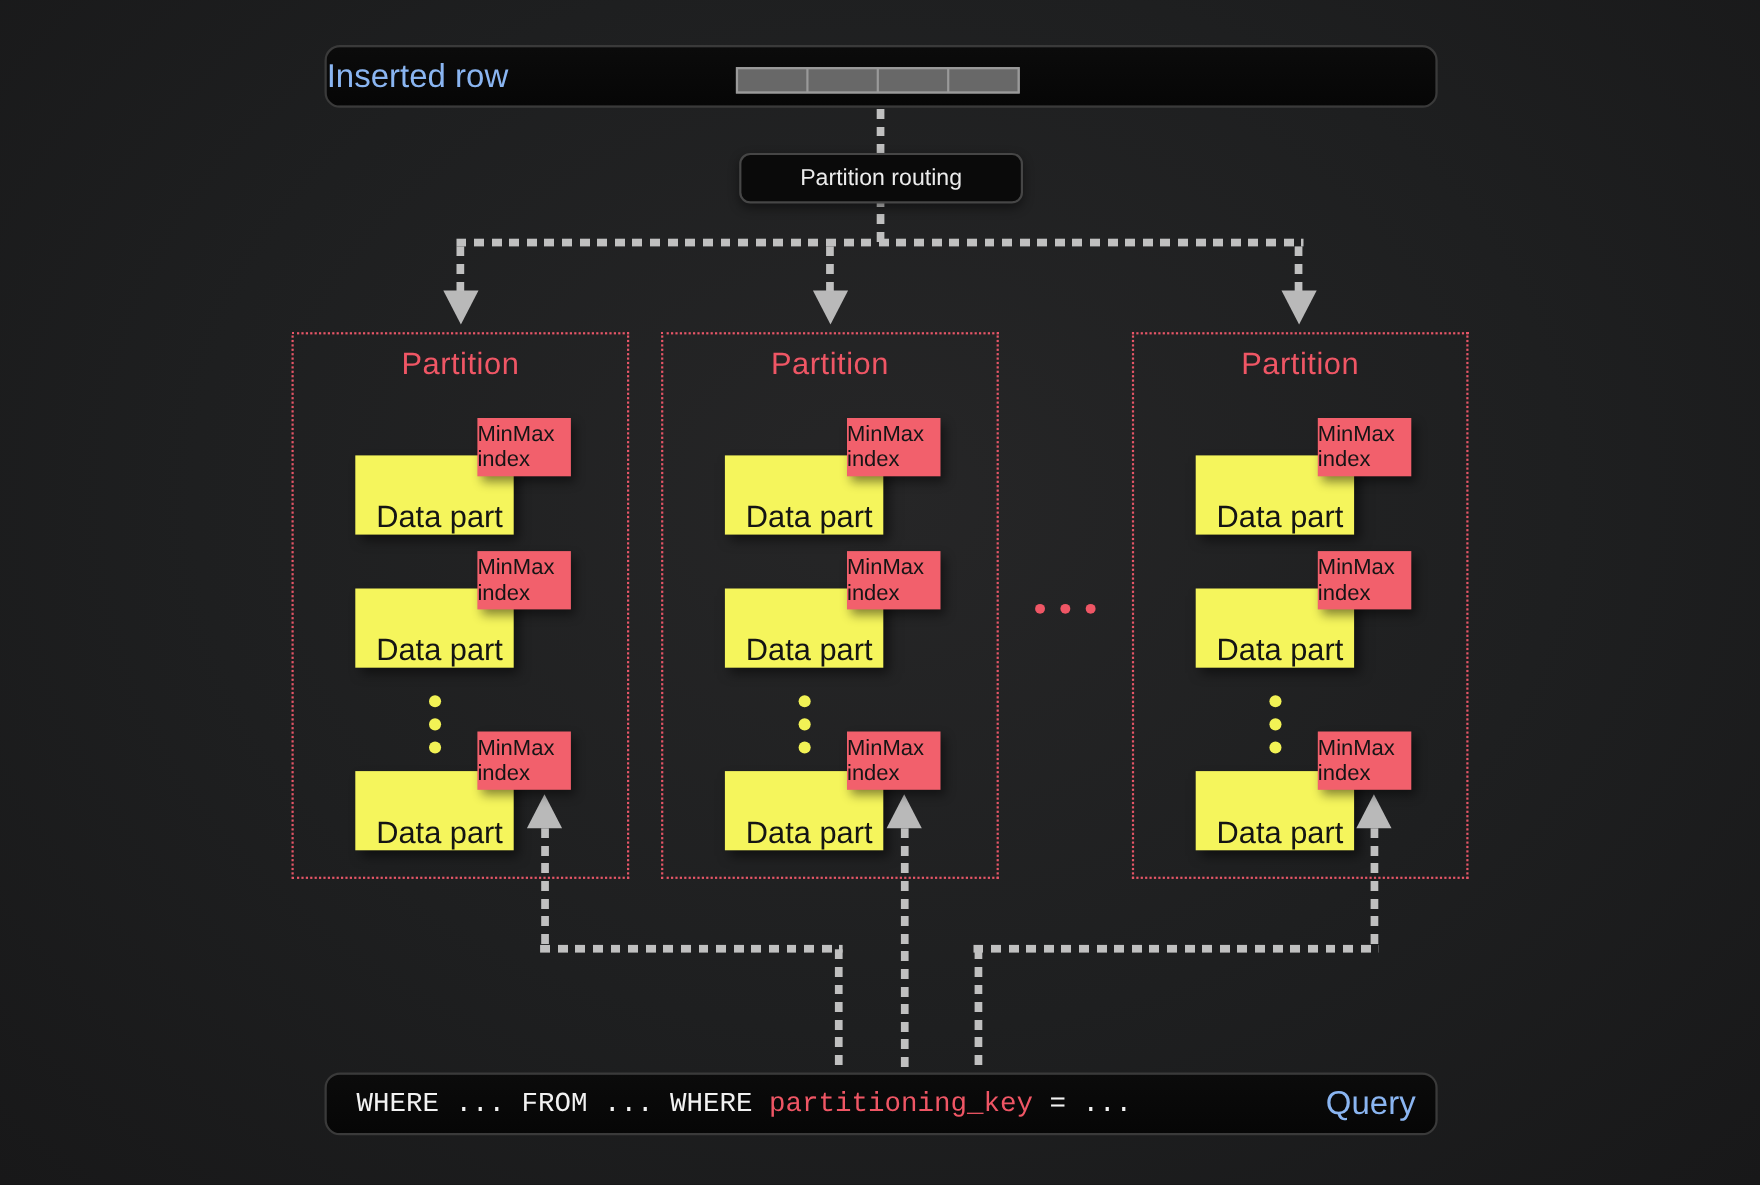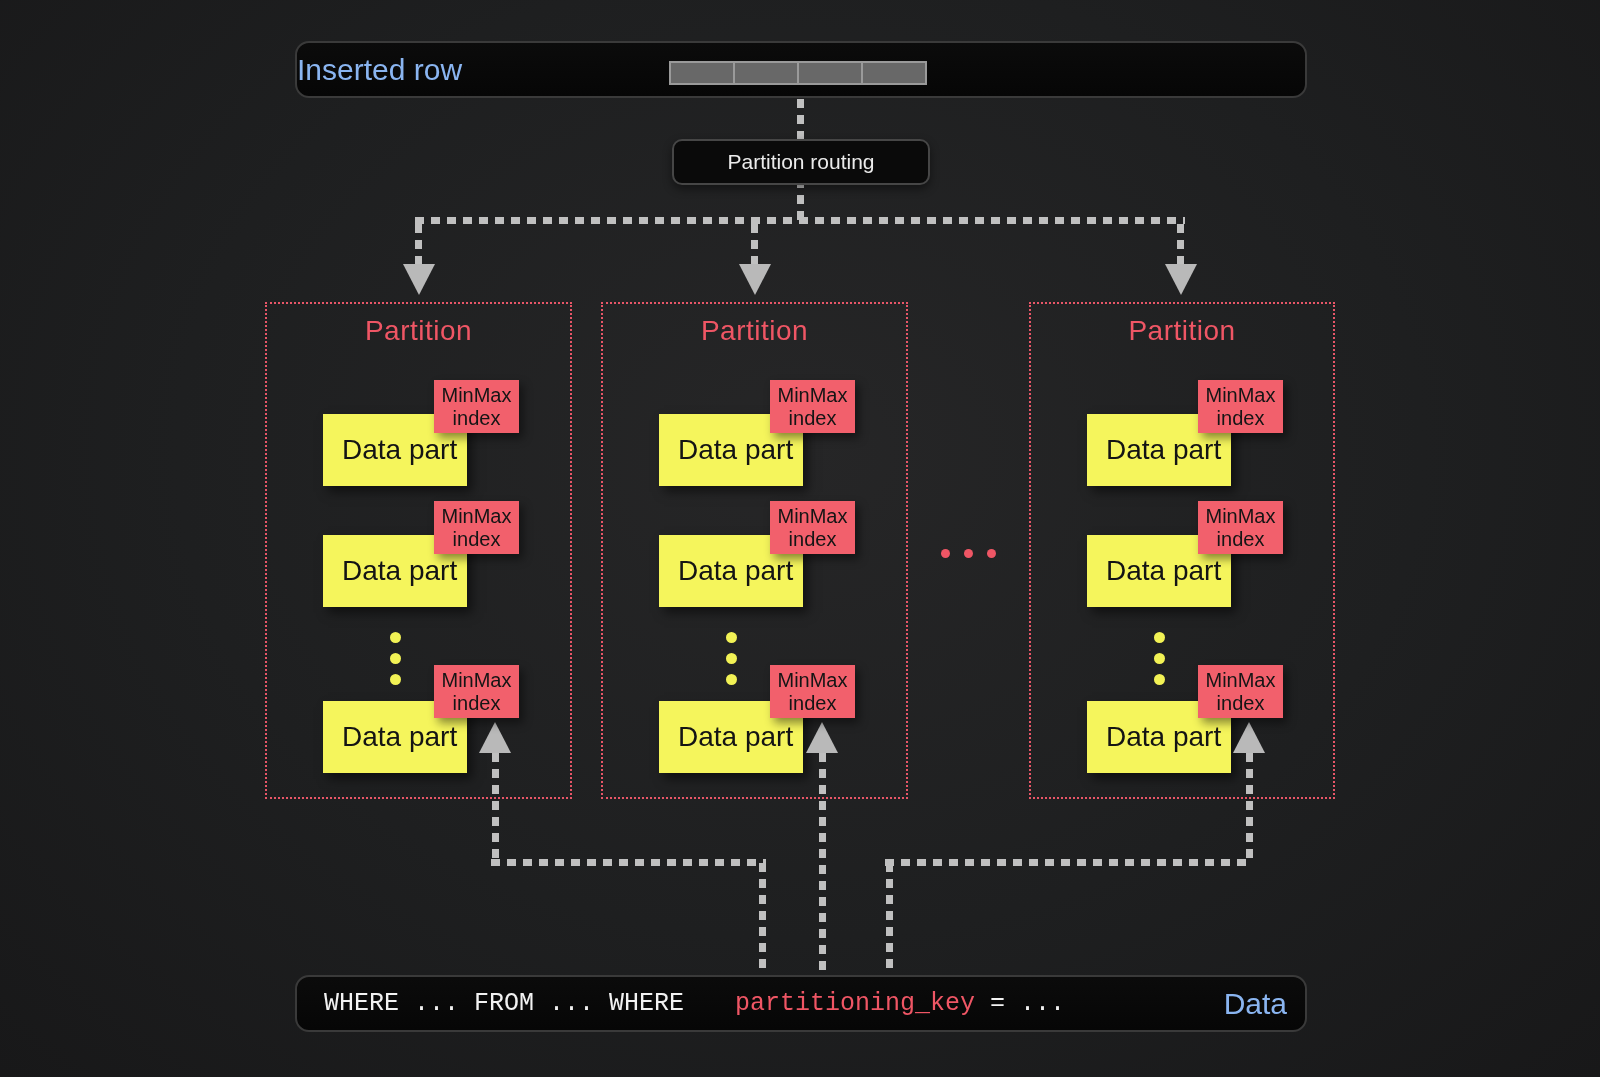--- a/index.html
+++ b/index.html
@@ -28,34 +28,34 @@
   
   .vdash{position:absolute;width:7px;background:repeating-linear-gradient(to bottom,#c0c0c0 0 9px,transparent 9px 16px);z-index:1;}
   .hdash{position:absolute;height:7px;background:repeating-linear-gradient(to right,#c0c0c0 0 9px,transparent 9px 16px);z-index:1;}
   .arrow-down{position:absolute;width:0;height:0;border-left:16px solid transparent;border-right:16px solid transparent;border-top:31px solid #b9b9b9;z-index:2;}
   .arrow-up{position:absolute;width:0;height:0;border-left:16px solid transparent;border-right:16px solid transparent;border-bottom:31px solid #b9b9b9;z-index:2;}
   
   .partition{position:absolute;top:302px;width:307px;height:497px;border:2px dotted #e85668;box-sizing:border-box;}
   .ptitle{margin-top:11px;text-align:center;color:#ef5665;font-size:28px;font-weight:500;letter-spacing:.5px;}
   .datapart{
     position:absolute;left:56px;width:144px;height:72px;background:#f5f55c;
-    color:#141414;font-size:28px;display:flex;align-items:center;box-sizing:border-box;padding-left:19px;
+    color:#141414;font-size:28px;display:flex;align-items:flex-end;box-sizing:border-box;padding-left:19px;
     box-shadow:5px 6px 10px rgba(0,0,0,.5);z-index:2;
   }
   .minmax{
     position:absolute;left:167px;width:85px;height:53px;background:#f2606c;
-    color:#151515;font-size:20px;line-height:23px;text-align:center;box-sizing:border-box;padding-top:4px;
+    color:#151515;font-size:20px;line-height:23px;box-sizing:border-box;padding-top:4px;
     box-shadow:4px 5px 9px rgba(0,0,0,.45);z-index:3;
   }
   .ydot{position:absolute;left:123px;width:11px;height:11px;border-radius:50%;background:#f2f255;}
   .rdots{position:absolute;left:941px;top:549px;display:flex;gap:14px;}
   .rdot{width:9px;height:9px;border-radius:50%;background:#ef5665;}
   
   .code{white-space:pre;font-family:"Liberation Mono","DejaVu Sans Mono",monospace;font-size:25px;color:#f2f2f2;}
-  .code-key{color:#ef5665;margin-left:36px;}
+  .code-key{color:#ef5665;}
 </style>
 </head>
 <body>
 
 <div class="canvas">
 
   <div class="bigbox" style="top:41px;justify-content:flex-start;padding-right:20px;">
     <div class="segbar">
       <div class="segcell"></div>
       <div class="segcell"></div>
@@ -147,16 +147,16 @@
   <div class="vdash" style="left:819px;top:753px;height:222px;"></div>
   <div class="vdash" style="left:1246px;top:753px;height:110px;"></div>
   <div class="hdash" style="left:491px;top:859px;width:275px;"></div>
   <div class="hdash" style="left:885px;top:859px;width:368px;"></div>
   <div class="vdash" style="left:759px;top:863px;height:112px;"></div>
   <div class="vdash" style="left:886px;top:863px;height:112px;"></div>
 
 
   <div class="bigbox" style="top:975px;justify-content:space-between;padding:0 18px 0 27px;">
     <span class="code"><span>WHERE ... FROM ... WHERE </span><span class="code-key">partitioning_key</span><span> = ...</span></span>
-    <span class="bluelabel">Data</span>
+    <span class="bluelabel">Query</span>
   </div>
 
 </div>
 
 </body></html>

